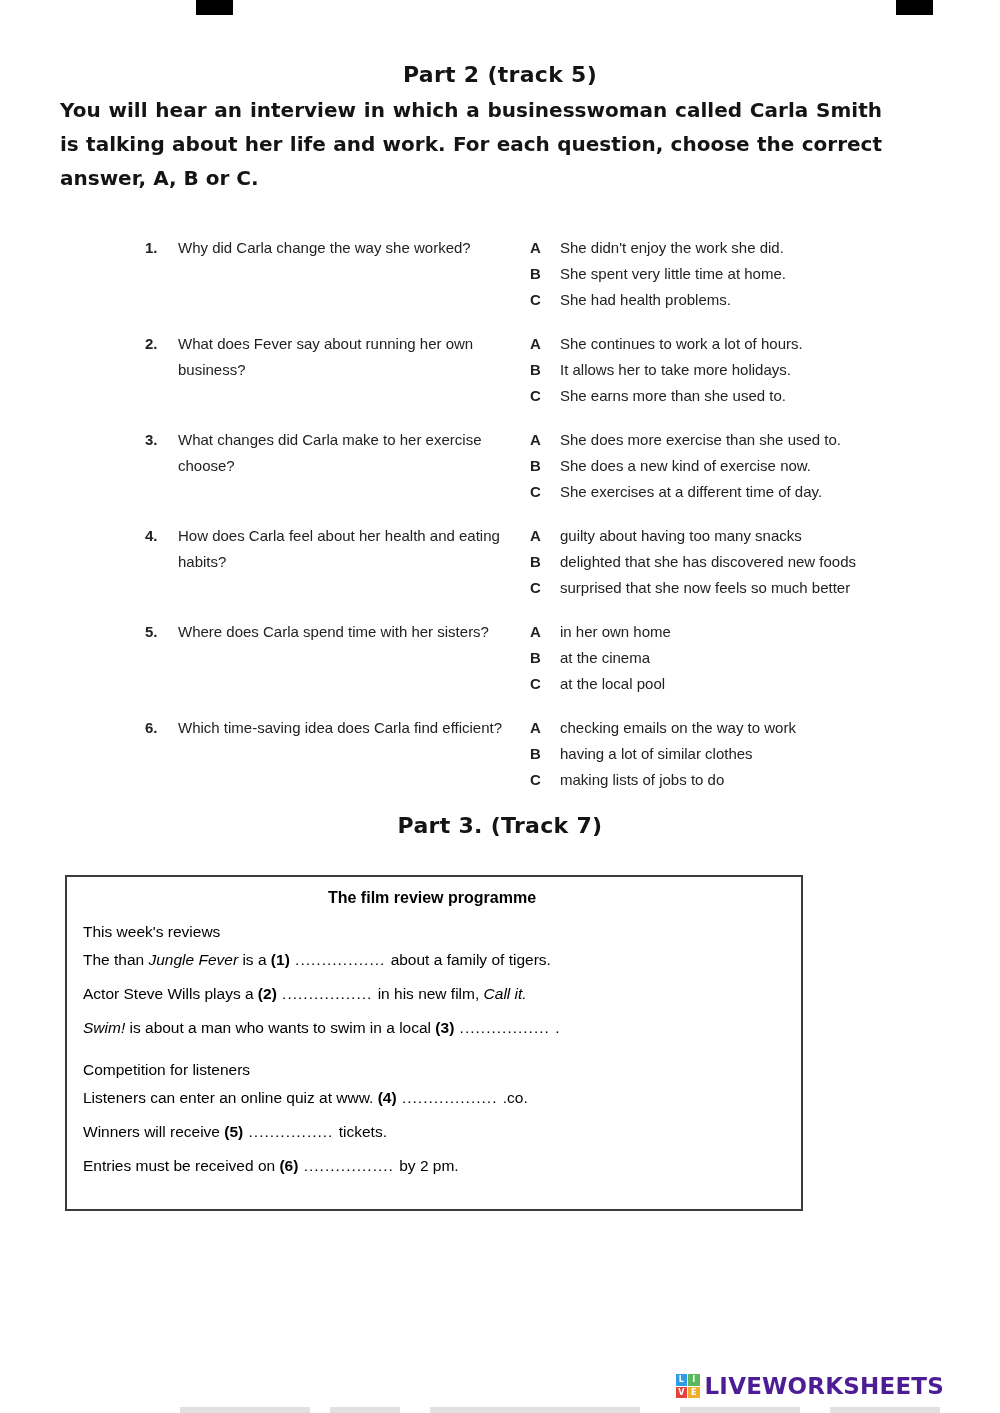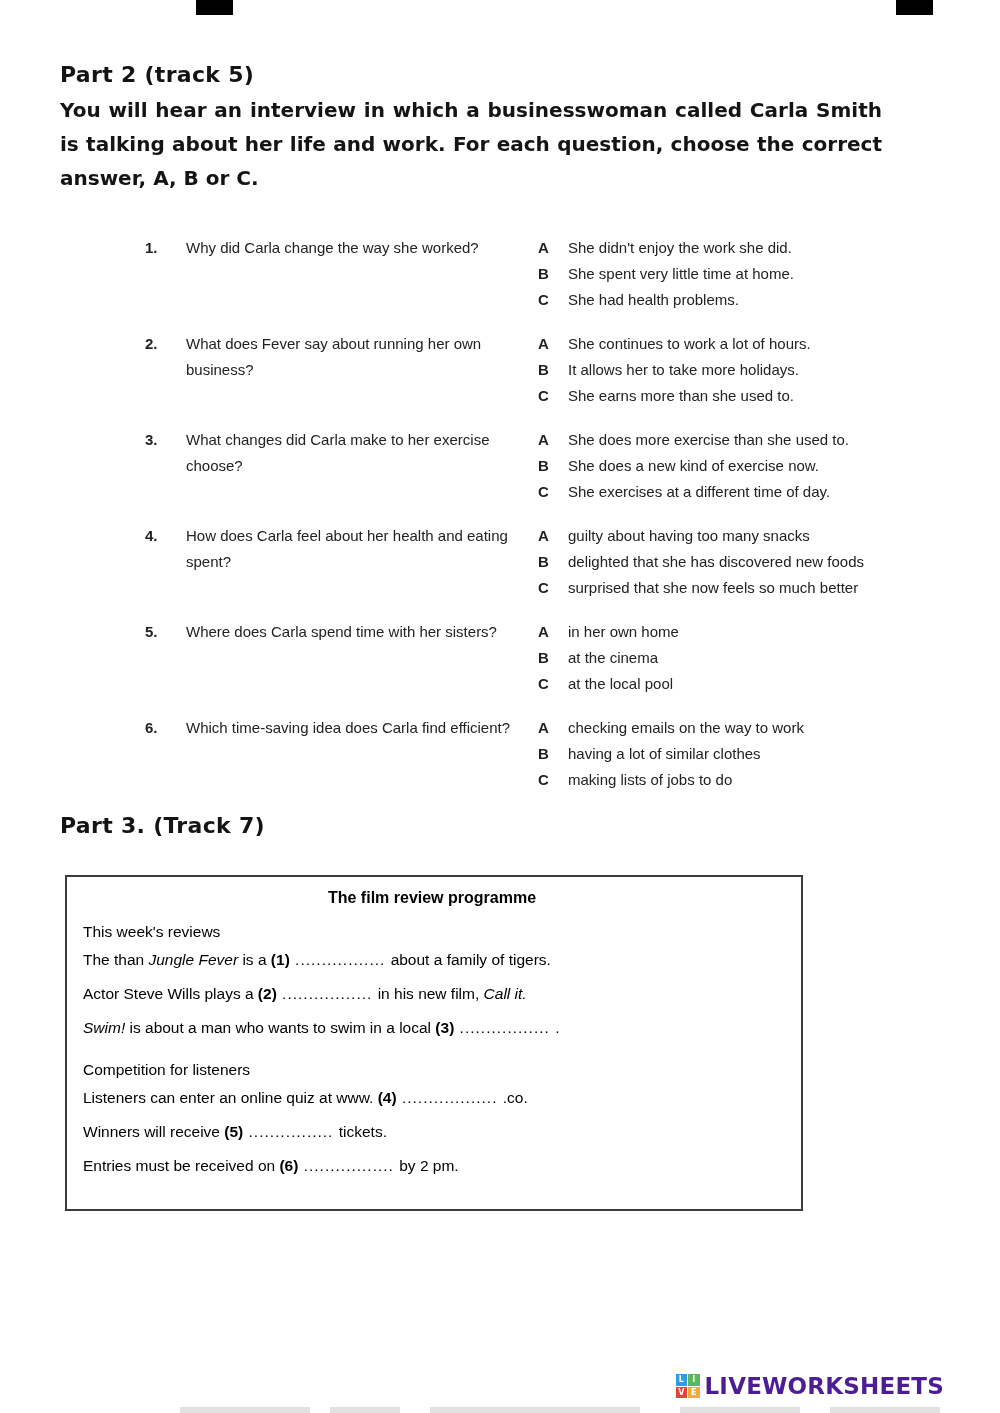--- a/index.html
+++ b/index.html
@@ -12,38 +12,38 @@
   }
   .edge-mark { position:absolute; top:0; height:15px; width:37px; background:#000; }
   .edge-mark.left { left:196px; }
   .edge-mark.right { left:896px; }
 
   .content { position:absolute; left:60px; top:60px; width:880px; }
 
   .part-heading {
     font-family:"DejaVu Sans", sans-serif;
     font-weight:700; font-size:22px; line-height:30px;
-    letter-spacing:0.3px; color:#141414;
+    letter-spacing:0.3px; color:#141414;text-align:center;
   }
   .instructions {
     font-family:"DejaVu Sans", sans-serif;
     font-weight:700; font-size:20px; line-height:34px;
     width:822px; text-align:justify; color:#141414;
     margin-top:3px;
   }
 
   
   .questions { margin:40px 0 0 85px; }
   .question-row {
     display:flex; align-items:flex-start;
     font-size:15px; line-height:26px;
     margin-bottom:18px; color:#222;
   }
   .q-num { width:33px; font-weight:700; flex:none; }
-  .q-text { width:352px; padding-right:14px; flex:none;margin-left:8px; }
+  .q-text { width:352px; padding-right:14px; flex:none; }
   .q-options { width:380px; flex:none; }
   .option-row { display:flex; align-items:flex-start; }
   .opt-letter { width:30px; font-weight:700; flex:none; }
   .opt-text { width:305px; }
 
   .part3-heading { margin-top:14px; }
 
   
   .film-box {
     margin-top:34px; margin-left:5px; width:738px;
@@ -156,21 +156,21 @@
               <span class="opt-text">She does a new kind of exercise now.</span>
             </div>
             <div class="option-row">
               <span class="opt-letter">C</span>
               <span class="opt-text">She exercises at a different time of day.</span>
             </div>
           </div>
         </div>
         <div class="question-row">
           <div class="q-num">4.</div>
-          <div class="q-text">How does Carla feel about her health and eating spent?</div>
+          <div class="q-text">How does Carla feel about her health and eating habits?</div>
           <div class="q-options">
             <div class="option-row">
               <span class="opt-letter">A</span>
               <span class="opt-text">guilty about having too many snacks</span>
             </div>
             <div class="option-row">
               <span class="opt-letter">B</span>
               <span class="opt-text">delighted that she has discovered new foods</span>
             </div>
             <div class="option-row">

